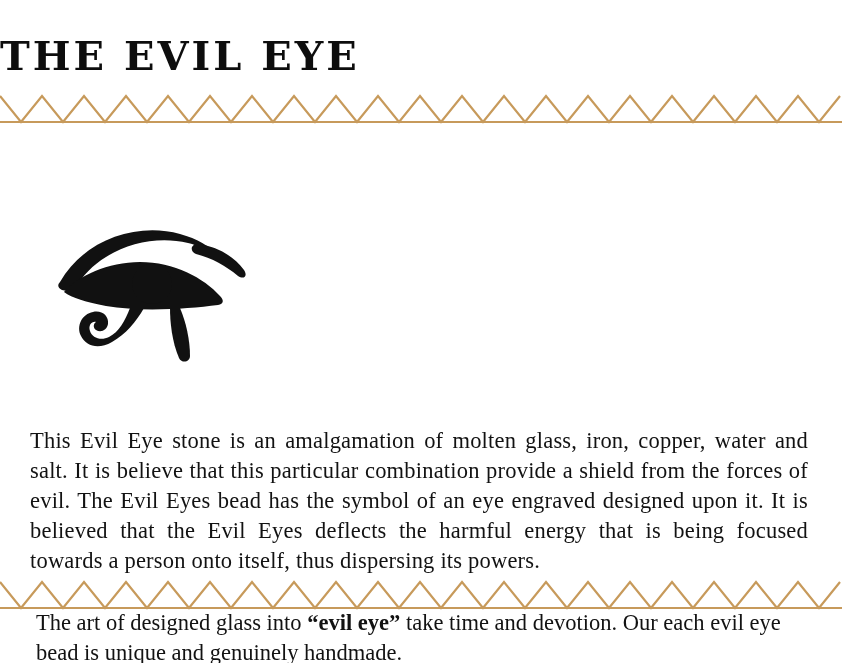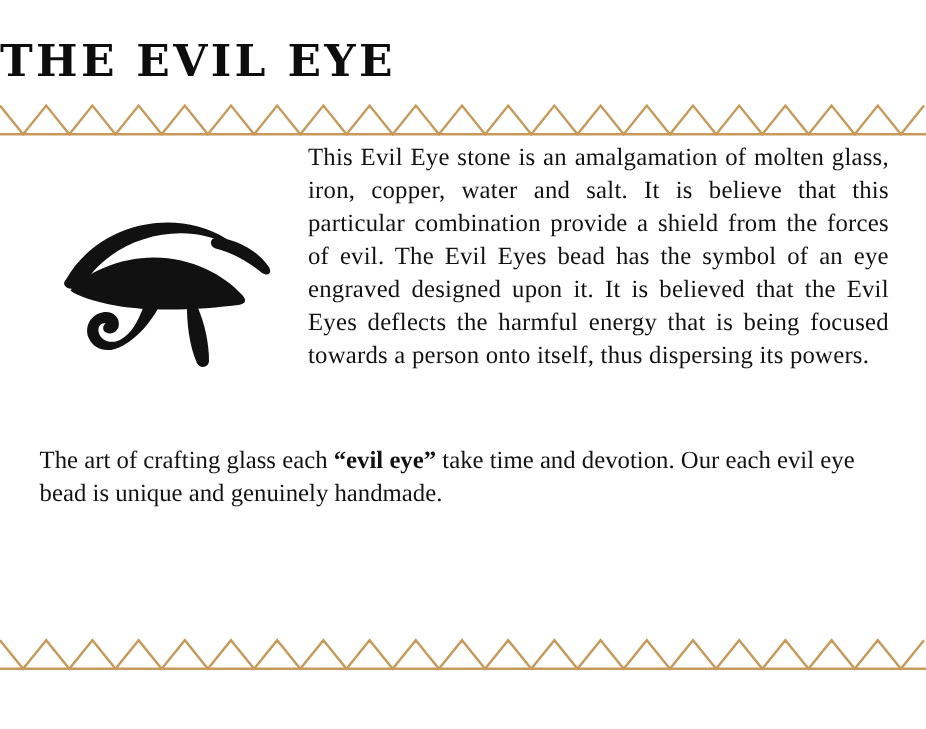--- a/index.html
+++ b/index.html
@@ -96,20 +96,21 @@
     top: 128px;
     left: 0;
     width: 842px;
     z-index: 2;
   }
 
   .row {
     display: flex;
     align-items: flex-start;
     padding: 0 34px 0 30px;
+    flex-direction: column;
   }
 
   .eye-figure {
     width: 250px;
     flex: 0 0 250px;
     display: flex;
     align-items: center;
     justify-content: center;
     padding-top: 48px;
   }
@@ -182,21 +183,21 @@
                      C44 117, 40 121, 42 127 C44 134, 53 137, 61 133
                      C71 128, 77 117, 82 104 Z"></path>
           </g>
         </svg>
       </div>
 
       <div class="body-text">This Evil Eye stone is an amalgamation of molten glass, iron, copper, water and salt. It is believe that this particular combination provide a shield from the forces of evil. The Evil Eyes bead has the symbol of an eye engraved designed upon it. It is believed that the Evil Eyes deflects the harmful energy that is being focused towards a person onto itself, thus dispersing its powers.</div>
     </div>
 
     <div class="closing">
-      <span>The art of crafting glass each </span><b>“evil eye”</b><span> take time and devotion. Our each evil eye bead is unique and genuinely handmade.</span>
+      <span>The art of designed glass into </span><b>“evil eye”</b><span> take time and devotion. Our each evil eye bead is unique and genuinely handmade.</span>
     </div>
   </div>
 
   <svg class="zigzag zigzag-bottom" viewBox="0 0 842 34" preserveAspectRatio="none">
     <polyline points="0,4 21,30 42,4 63,30 84,4 105,30 126,4 147,30 168,4 189,30 210,4 231,30 252,4 273,30 294,4 315,30 336,4 357,30 378,4 399,30 420,4 441,30 462,4 483,30 504,4 525,30 546,4 567,30 588,4 609,30 630,4 651,30 672,4 693,30 714,4 735,30 756,4 777,30 798,4 819,30 840,4" fill="none" stroke="#c79a5b" stroke-width="2.2"></polyline>
     <line x1="0" y1="30" x2="842" y2="30" stroke="#c79a5b" stroke-width="2.2"></line>
   </svg>
 
 </div>
 

